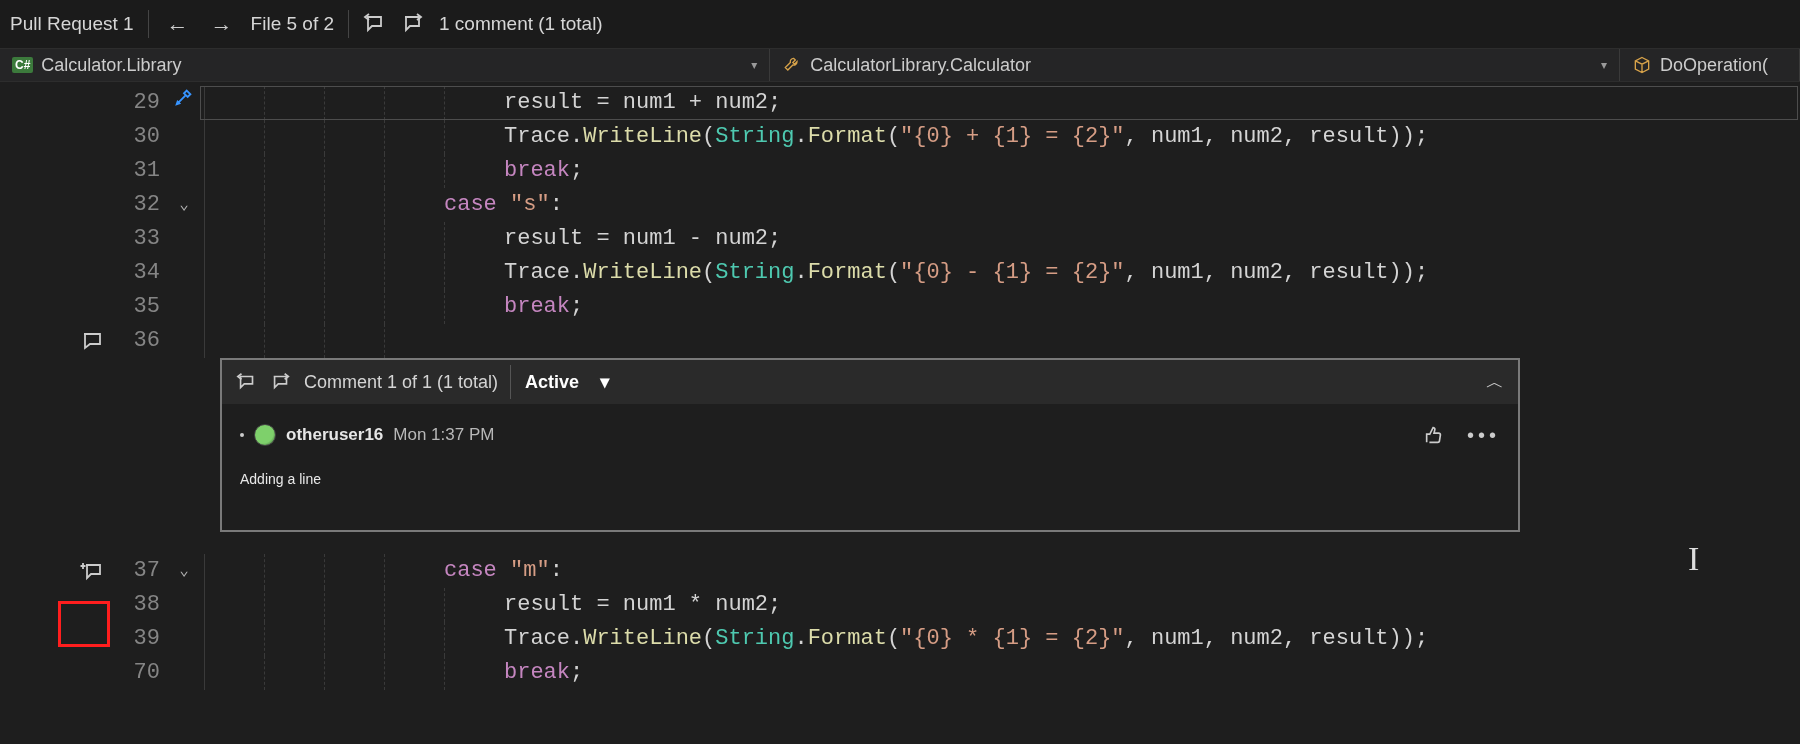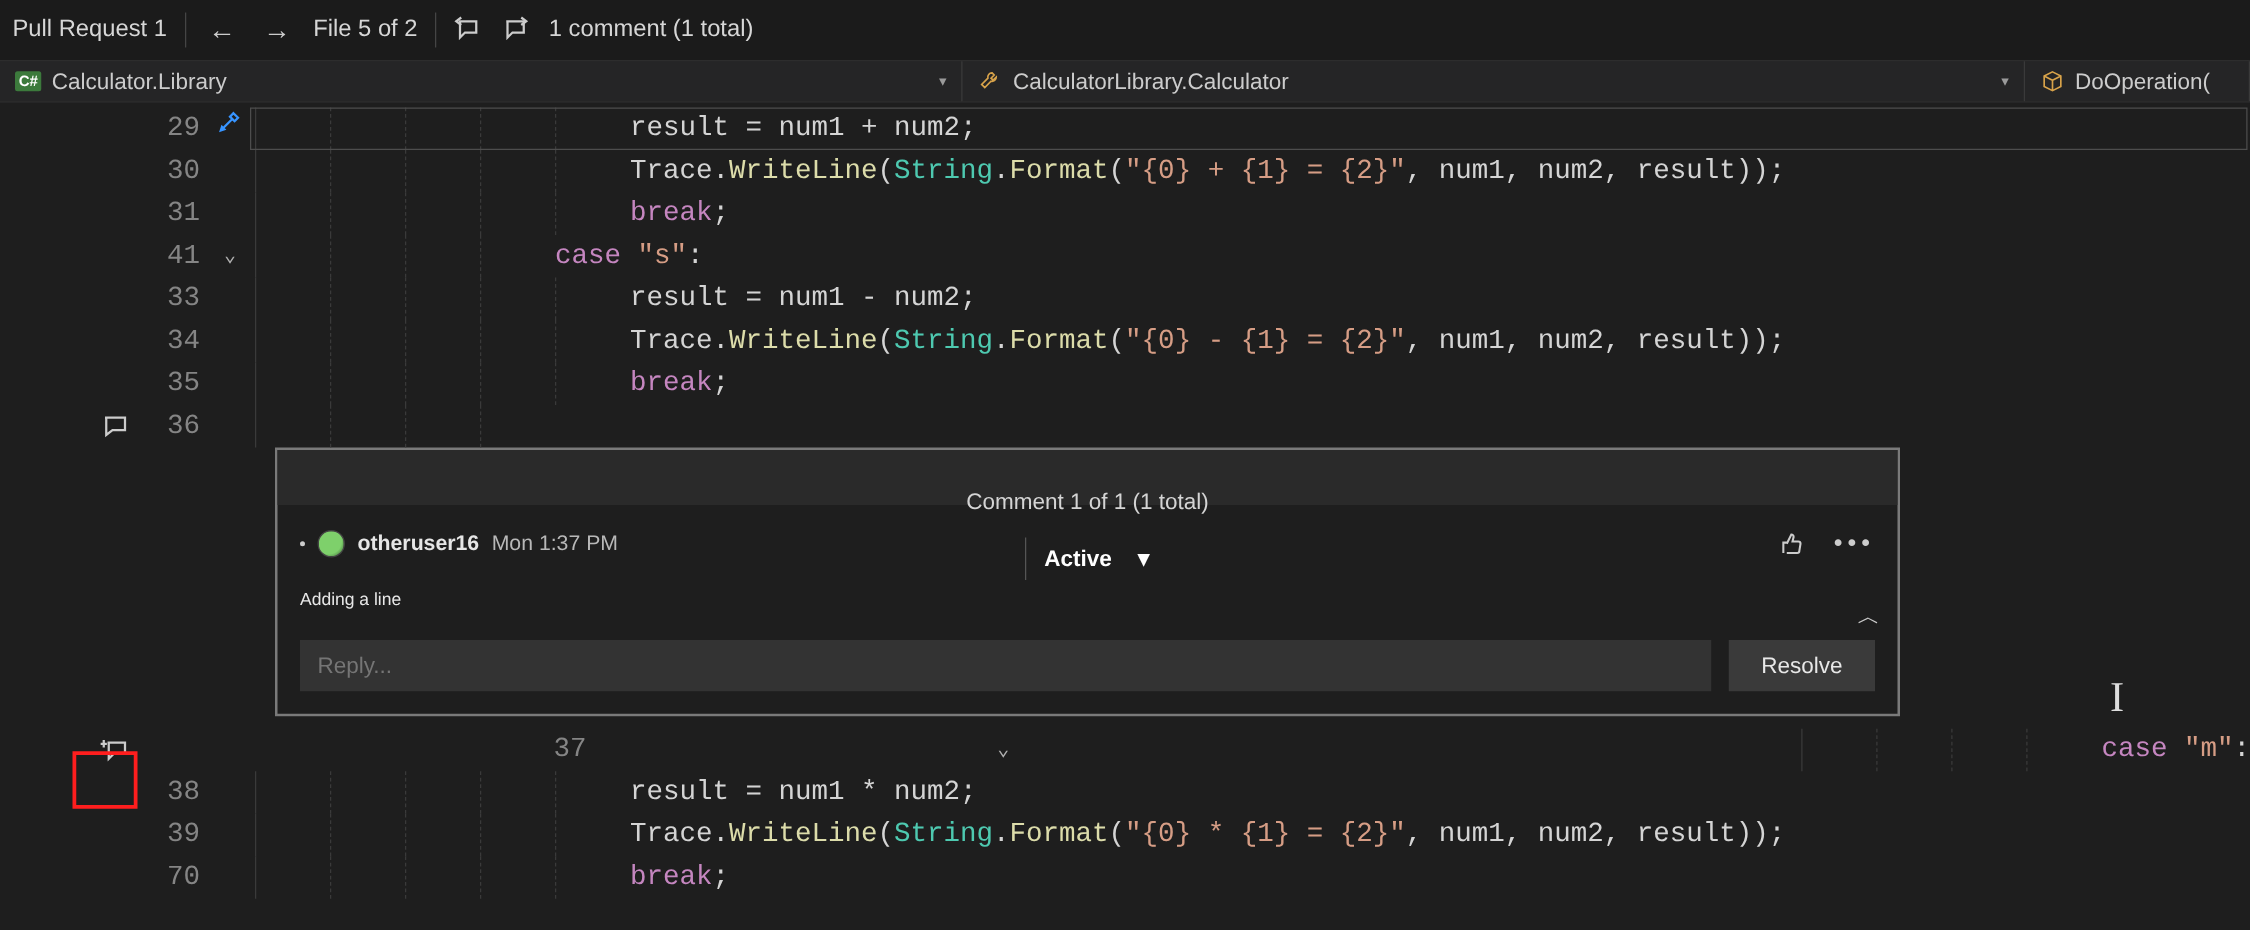--- a/index.html
+++ b/index.html
@@ -144,21 +144,20 @@
     font-family: "Segoe UI", sans-serif;
   }
   .cp-header {
     background:#2a2a2a;
     display:flex;
     align-items:center;
     height:44px;
     padding:0 14px;
     gap:12px;
     font-size:18px;
-    flex-direction:column;
   }
   .cp-header svg.cnav{ width:22px;height:22px; stroke:#ccc; fill:none; stroke-width:1.8;}
   .cp-header .status-dd { font-weight:600; color:#fff; display:flex; align-items:center; gap:21px; border-left:1px solid #555; padding-left:14px;}
   .cp-header .collapse { margin-left:auto; font-size:18px; color:#ccc; cursor:pointer;}
   .cp-body { padding: 14px 18px 18px 18px; }
   .cp-meta { display:flex; align-items:center; gap:10px; font-size:17px; margin-bottom:10px;}
   .cp-meta .dot{ width:4px;height:4px;background:#ccc;border-radius:50%;}
   .cp-meta .avatar{ width:22px;height:22px;border-radius:50%; background:radial-gradient(circle at 40% 40%, #7ed06b 0 60%, #2a4a2a 100%); border:1px solid #444;}
   .cp-meta .uname{ font-weight:600; color:#e6e6e6;}
   .cp-meta .time{ color:#b8b8b8; }
@@ -265,21 +264,21 @@
   <div class="row">
     <div class="gutter-icons"></div>
     <div class="gutter-num">31</div>
     <div class="fold-col"></div>
     <div class="change-bar"></div>
     <div class="code"><span class="guides"><span class="g first"></span><span class="g"></span><span class="g"></span><span class="g"></span><span class="g"></span></span><span class="kw">break</span><span class="punc">;</span></div>
   </div>
 
   <div class="row">
     <div class="gutter-icons"></div>
-    <div class="gutter-num">41</div>
+    <div class="gutter-num">32</div>
     <div class="fold-col">⌄</div>
     <div class="change-bar"></div>
     <div class="code"><span class="guides"><span class="g first"></span><span class="g"></span><span class="g"></span><span class="g"></span></span><span class="kw">case</span> <span class="str">"s"</span><span class="punc">:</span></div>
   </div>
 
   <div class="row">
     <div class="gutter-icons"></div>
     <div class="gutter-num">33</div>
     <div class="fold-col"></div>
     <div class="change-bar"></div>
@@ -339,29 +338,25 @@
           <span class="uname">otheruser16</span>
           <span class="time">Mon 1:37 PM</span>
           <span class="actions">
             <svg viewBox="0 0 24 24">
                 <path d="M4 20V11h3m0 9h9a2 2 0 0 0 2-2l1-6a2 2 0 0 0-2-2h-5l1-4a2 2 0 0 0-2-2l-4 8"></path>
               </svg>
             <span style="letter-spacing:4px;">•••</span>
           </span>
         </div>
         <div class="cp-text">Adding a line</div>
-        <div class="cp-controls">
-          <input class="reply-input" placeholder="Reply..." style="">
-          <button class="resolve-btn">Resolve</button>
-        </div>
       </div>
     </div>
   </div>
 
-  <div class="row" style="margin-top:10px;justify-content:space-between;">
+  <div class="row" style="margin-top:22px;">
     <div class="gutter-icons">
       <svg class="speech" viewBox="0 0 24 24">
         <path d="M6 6h14v9H11l-4 4V6z"></path>
         <path d="M3 4v6M0.5 7h5" stroke="#3fb13f"></path>
       </svg>
     </div>
     <div class="gutter-num">37</div>
     <div class="fold-col">⌄</div>
     <div class="change-bar"></div>
     <div class="code"><span class="guides"><span class="g first"></span><span class="g"></span><span class="g"></span><span class="g"></span></span><span class="kw">case</span> <span class="str">"m"</span><span class="punc">:</span></div>

